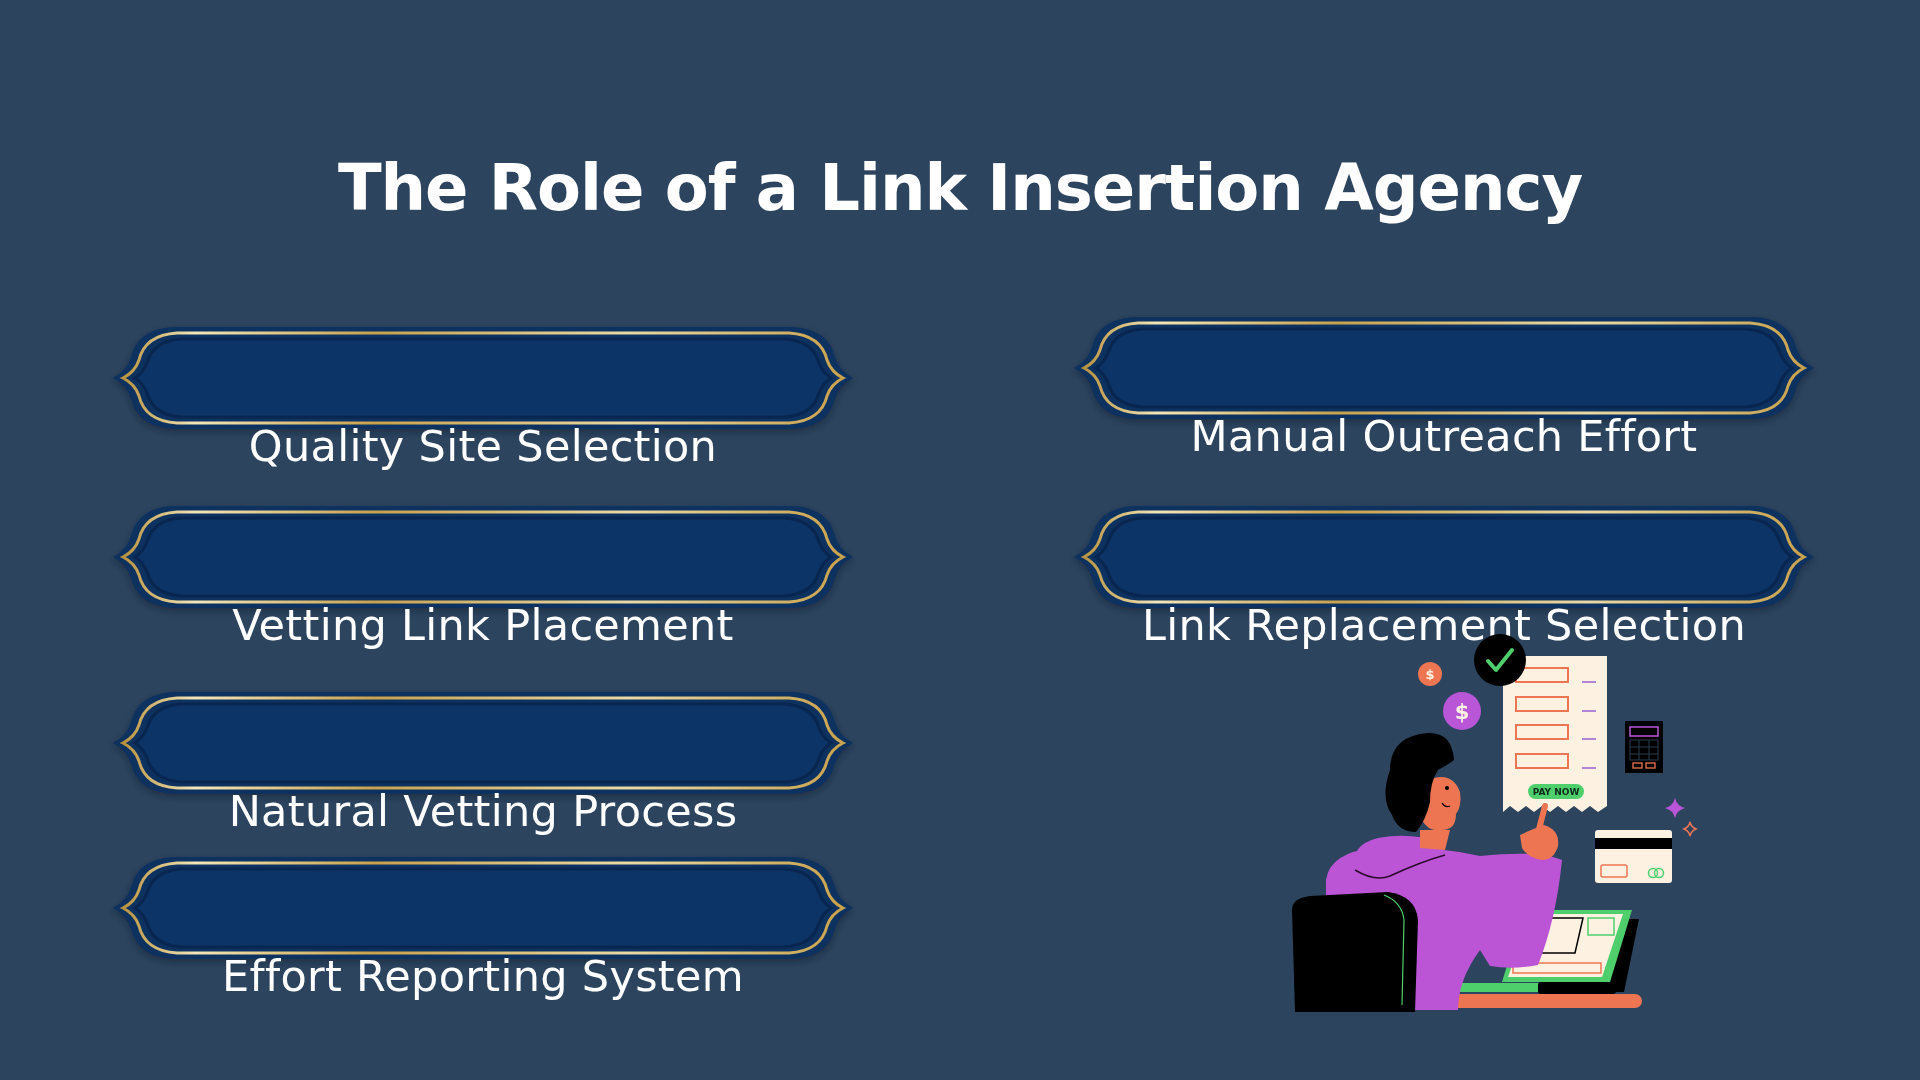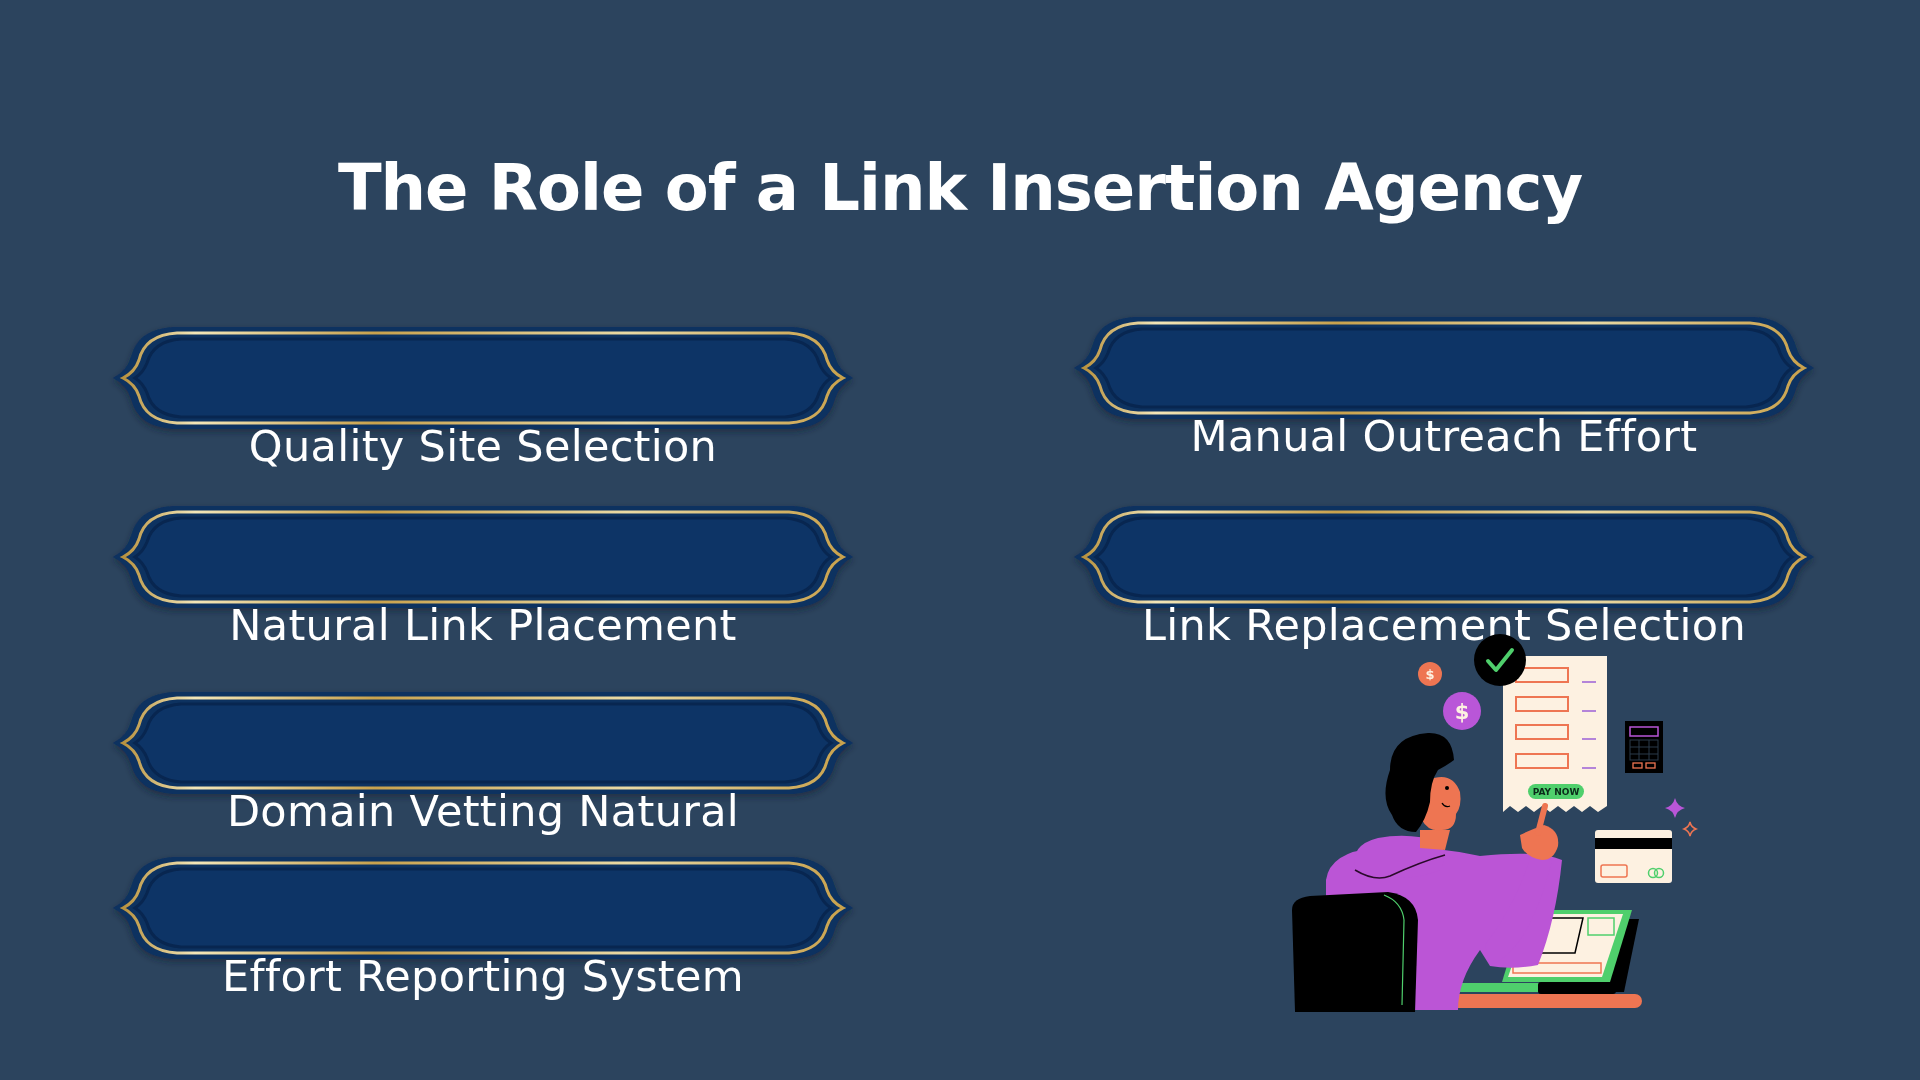--- a/index.html
+++ b/index.html
@@ -91,30 +91,30 @@
   </svg>
   <div class="label">Quality Site Selection</div>
 </div>
 
 <div class="pill" style="left:113px; top:506px;">
   <svg class="frame" viewBox="0 0 740 102">
     <path d="M60,0 L680,0 Q715,2 722,30 Q726,44 740,51 Q726,58 722,72 Q715,100 680,102 L60,102 Q25,100 18,72 Q14,58 0,51 Q14,44 18,30 Q25,2 60,0 Z" fill="#0b3060" filter="url(#sh1)"></path>
     <path d="M64,6 L676,6 Q708,8 714,33 Q718,45 730,51 Q718,57 714,69 Q708,94 676,96 L64,96 Q32,94 26,69 Q22,57 10,51 Q22,45 26,33 Q32,8 64,6 Z" fill="none" stroke="url(#gold1)" stroke-width="3"></path>
     <path d="M68,12 L672,12 Q700,14 706,36 Q710,46 718,51 Q710,56 706,66 Q700,88 672,90 L68,90 Q40,88 34,66 Q30,56 22,51 Q30,46 34,36 Q40,14 68,12 Z" fill="#0d3466" stroke="#082650" stroke-width="3"></path>
   </svg>
-  <div class="label">Natural Link Placement</div>
+  <div class="label">Vetting Link Placement</div>
 </div>
 
 <div class="pill" style="left:113px; top:692px;">
   <svg class="frame" viewBox="0 0 740 102">
     <path d="M60,0 L680,0 Q715,2 722,30 Q726,44 740,51 Q726,58 722,72 Q715,100 680,102 L60,102 Q25,100 18,72 Q14,58 0,51 Q14,44 18,30 Q25,2 60,0 Z" fill="#0b3060" filter="url(#sh1)"></path>
     <path d="M64,6 L676,6 Q708,8 714,33 Q718,45 730,51 Q718,57 714,69 Q708,94 676,96 L64,96 Q32,94 26,69 Q22,57 10,51 Q22,45 26,33 Q32,8 64,6 Z" fill="none" stroke="url(#gold1)" stroke-width="3"></path>
     <path d="M68,12 L672,12 Q700,14 706,36 Q710,46 718,51 Q710,56 706,66 Q700,88 672,90 L68,90 Q40,88 34,66 Q30,56 22,51 Q30,46 34,36 Q40,14 68,12 Z" fill="#0d3466" stroke="#082650" stroke-width="3"></path>
   </svg>
-  <div class="label">Domain Vetting Natural</div>
+  <div class="label">Natural Vetting Process</div>
 </div>
 
 <div class="pill" style="left:113px; top:857px;">
   <svg class="frame" viewBox="0 0 740 102">
     <path d="M60,0 L680,0 Q715,2 722,30 Q726,44 740,51 Q726,58 722,72 Q715,100 680,102 L60,102 Q25,100 18,72 Q14,58 0,51 Q14,44 18,30 Q25,2 60,0 Z" fill="#0b3060" filter="url(#sh1)"></path>
     <path d="M64,6 L676,6 Q708,8 714,33 Q718,45 730,51 Q718,57 714,69 Q708,94 676,96 L64,96 Q32,94 26,69 Q22,57 10,51 Q22,45 26,33 Q32,8 64,6 Z" fill="none" stroke="url(#gold1)" stroke-width="3"></path>
     <path d="M68,12 L672,12 Q700,14 706,36 Q710,46 718,51 Q710,56 706,66 Q700,88 672,90 L68,90 Q40,88 34,66 Q30,56 22,51 Q30,46 34,36 Q40,14 68,12 Z" fill="#0d3466" stroke="#082650" stroke-width="3"></path>
   </svg>
   <div class="label">Effort Reporting System</div>
 </div>

